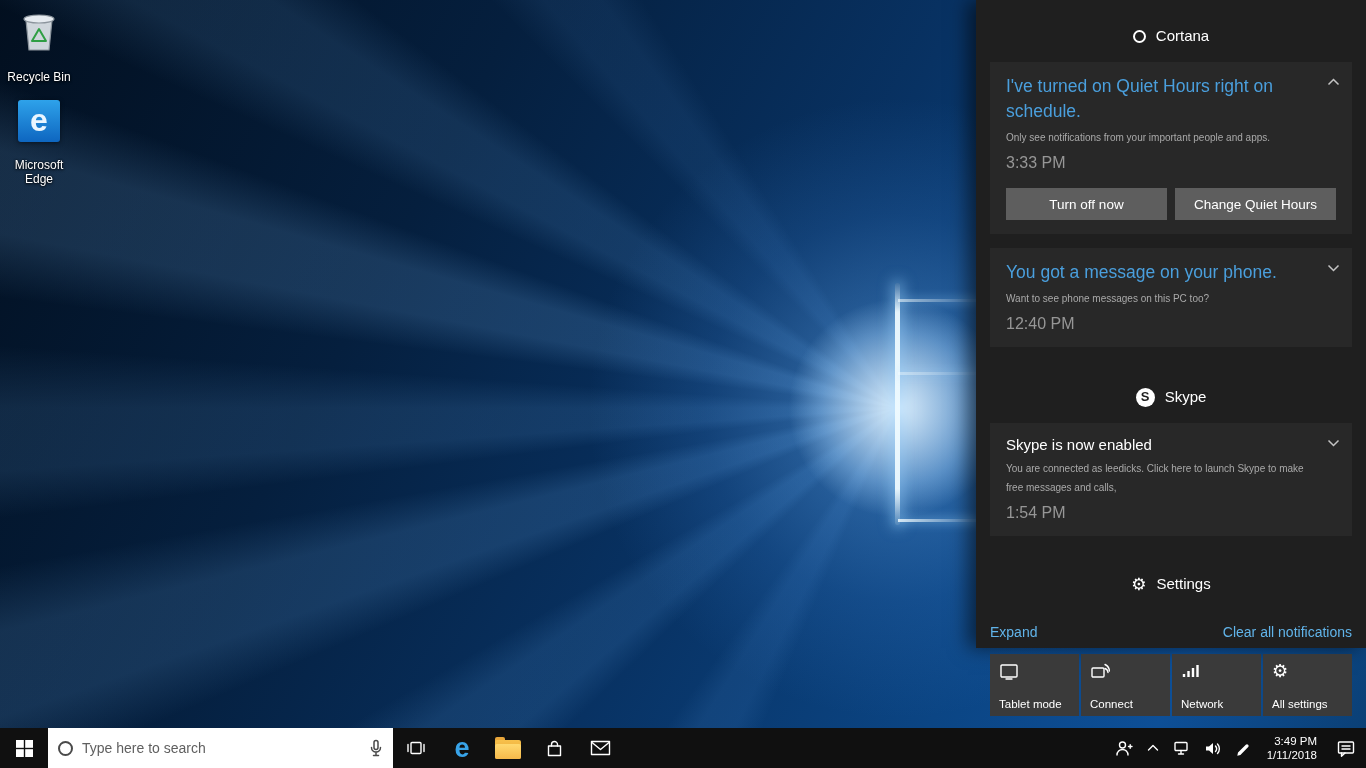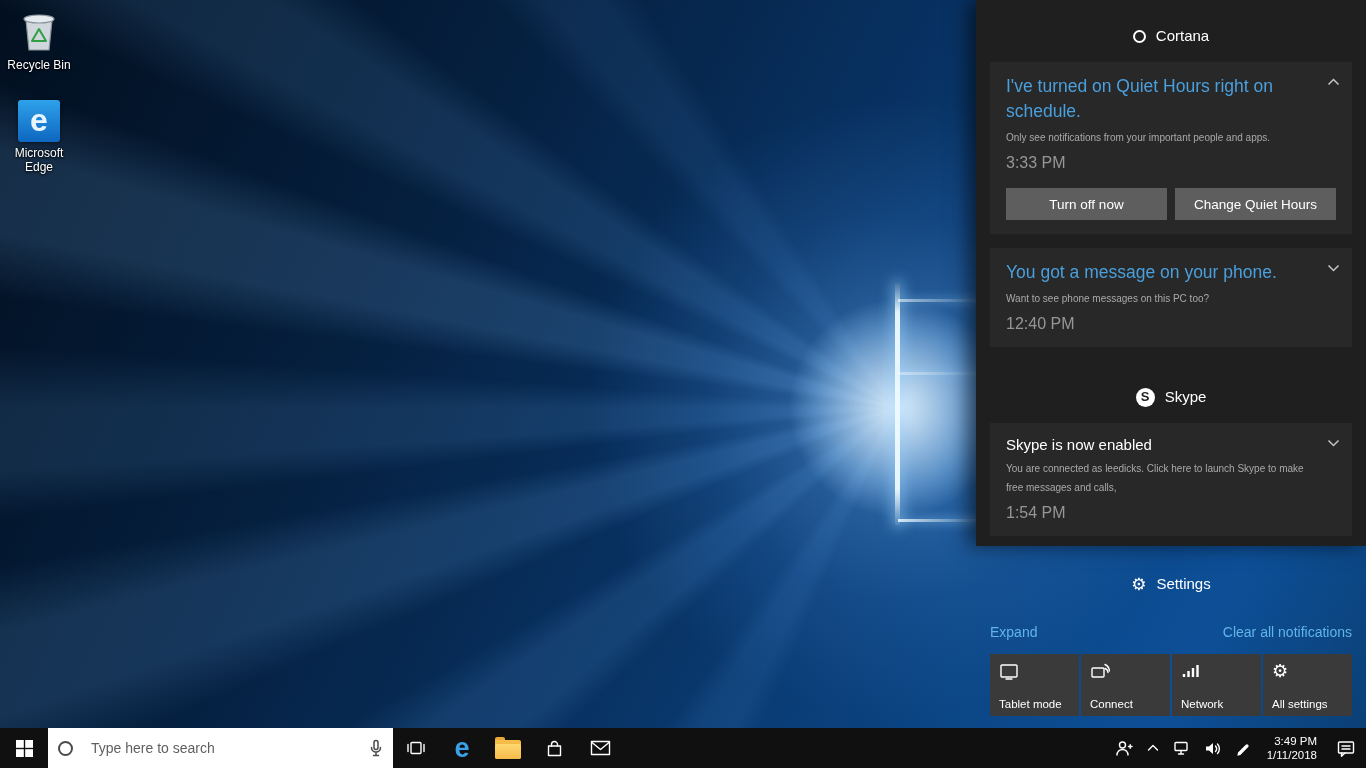--- a/index.html
+++ b/index.html
@@ -24,31 +24,31 @@
   }
   .wl-v{position:absolute;left:895px;top:283px;width:5px;height:242px;border-radius:2px;
     background:linear-gradient(180deg,rgba(200,235,255,.2),rgba(238,250,255,.95) 12%,rgba(238,250,255,.95) 85%,rgba(200,235,255,.25));
     box-shadow:0 0 14px 3px rgba(150,210,255,.55)}
   .wl-h{position:absolute;left:898px;height:3px;width:78px;
     background:linear-gradient(90deg,rgba(238,250,255,.9),rgba(180,220,255,.2));
     box-shadow:0 0 10px 2px rgba(150,210,255,.4)}
   .wl-h1{top:299px;opacity:.7}.wl-h2{top:372px;opacity:.5}.wl-h3{top:519px;opacity:.95}
 
   
-  .dicon{position:absolute;width:78px;display:flex;flex-direction:column;align-items:center;gap:4px;cursor:pointer}
+  .dicon{position:absolute;width:78px;display:flex;flex-direction:column;align-items:center;gap:16px;cursor:pointer}
   .dicon .lbl{color:#fff;font-size:12px;line-height:14px;text-align:center;
     text-shadow:0 1px 3px rgba(0,0,0,.95),0 0 2px rgba(0,0,0,.8)}
   #icon-recycle{left:0;top:8px}
   #icon-edge{left:0;top:100px}
   .edge-tile{width:42px;height:42px;border-radius:3px;background:linear-gradient(180deg,#2ea2ea,#0e66c0);
     display:flex;align-items:center;justify-content:center;box-shadow:0 1px 4px rgba(0,0,0,.5)}
   .edge-tile span{color:#eaf6ff;font-size:32px;font-weight:bold;line-height:1;margin-top:-3px}
 
   
-  .ac{position:absolute;top:0;right:0;width:390px;height:546px;background:#1f1f1f;
+  .ac{position:absolute;top:0;right:0;width:390px;height:648px;background:#1f1f1f;
     box-shadow:-8px 0 18px rgba(0,0,0,.55);padding:0 14px;display:flex;flex-direction:column;color:#ddd}
   .ac-hdr{display:flex;align-items:center;justify-content:center;gap:10px;color:#fff;font-size:15px;line-height:20px}
   .hdr-cortana{margin-top:26px}
   .hdr-skype{margin-top:40px}
   .hdr-settings{margin-top:38px}
   .ic-ring{width:13px;height:13px;border:2px solid #fff;border-radius:50%}
   .ic-skype{width:19px;height:19px;border-radius:50%;background:#fff;color:#1f1f1f;font-weight:bold;font-size:13px;
     display:flex;align-items:center;justify-content:center}
   .ic-gear{color:#fff;font-size:17px;line-height:1}
 
@@ -73,21 +73,21 @@
   .tile .t-lbl{position:absolute;left:9px;bottom:6px;color:#fff;font-size:11.5px;white-space:nowrap}
 
   svg .o{fill:none;stroke:#fff;stroke-width:1.4;stroke-linecap:round;stroke-linejoin:round}
   svg .od{fill:none;stroke:#4a4a4a;stroke-width:1.5;stroke-linecap:round;stroke-linejoin:round}
   svg .og{fill:none;stroke:#2f9e44;stroke-width:2;stroke-linejoin:round}
 
   
   .tb{position:absolute;left:0;bottom:0;width:1366px;height:40px;background:#101010;display:flex;align-items:stretch}
   .tb-btn{width:46px;display:flex;align-items:center;justify-content:center;cursor:pointer;flex:none}
   .start{width:48px}
-  .search{width:345px;background:#fff;display:flex;align-items:center;padding:0 10px;gap:18px;flex:none;cursor:text}
+  .search{width:345px;background:#fff;display:flex;align-items:center;padding:0 10px;gap:9px;flex:none;cursor:text}
   .ring{width:15px;height:15px;border:2px solid #4a4a4a;border-radius:50%;flex:none}
   .search input{flex:1;min-width:0;border:0;outline:0;background:transparent;font-size:14px;color:#333;font-family:inherit}
   .search input::placeholder{color:#5f5f5f}
   .e-blue{color:#38a3e8;font-size:27px;font-weight:bold;line-height:1}
   .folder{position:relative;width:26px;height:19px;margin-top:2px}
   .folder .tab{position:absolute;top:-3px;left:0;width:10px;height:5px;background:#e8a63b;border-radius:2px 2px 0 0}
   .folder .back{position:absolute;left:0;right:0;top:0;bottom:0;background:linear-gradient(180deg,#f7c04a,#e8a63b);border-radius:2px}
   .folder .front{position:absolute;left:0;right:0;top:4px;bottom:0;background:linear-gradient(180deg,#ffd970,#f6b94a);border-radius:2px}
   .tray{margin-left:auto;display:flex;align-items:center}
   .tray-ic{height:40px;display:flex;align-items:center;justify-content:center;padding:0 7px;cursor:pointer}

